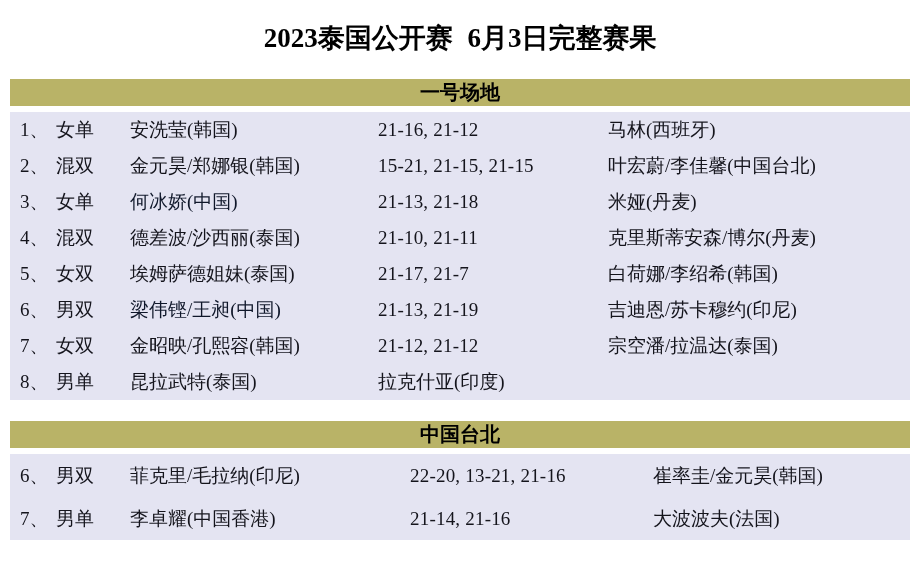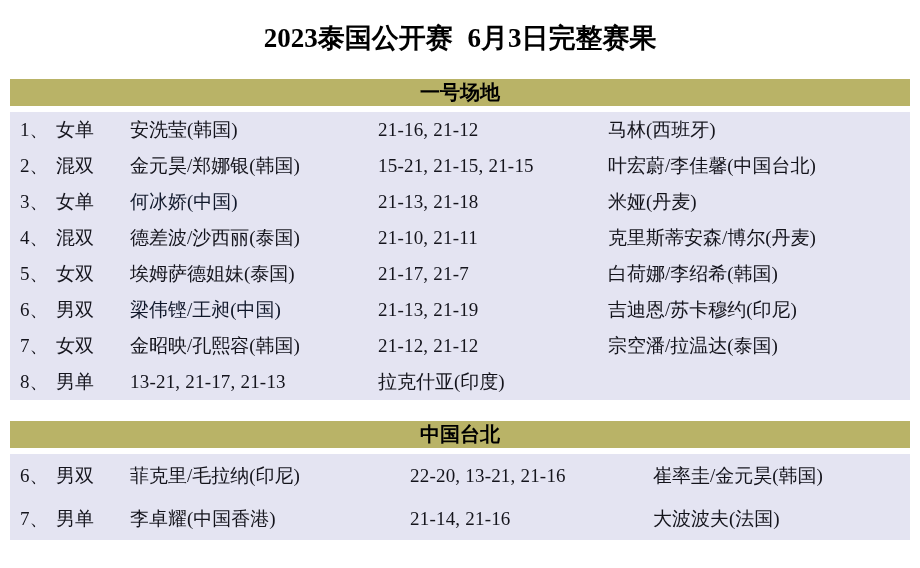--- a/index.html
+++ b/index.html
@@ -120,21 +120,21 @@
           <div class="match-row">
             <span class="cell">7、</span>
             <span class="cell">女双</span>
             <span class="cell">金昭映/孔熙容(韩国)</span>
             <span class="cell score">21-12, 21-12</span>
             <span class="cell">宗空潘/拉温达(泰国)</span>
           </div>
           <div class="match-row">
             <span class="cell">8、</span>
             <span class="cell">男单</span>
-            <span class="cell score">13-21, 21-17, 21-13</span>
+            <span class="cell">昆拉武特(泰国)</span>
             <span class="cell">拉克什亚(印度)</span>
           </div>
         </div>
     </div>
 
     <div class="section s2">
       <div class="section-header">中国台北</div>
       <div class="section-body">
           <div class="match-row">
             <span class="cell">6、</span>

